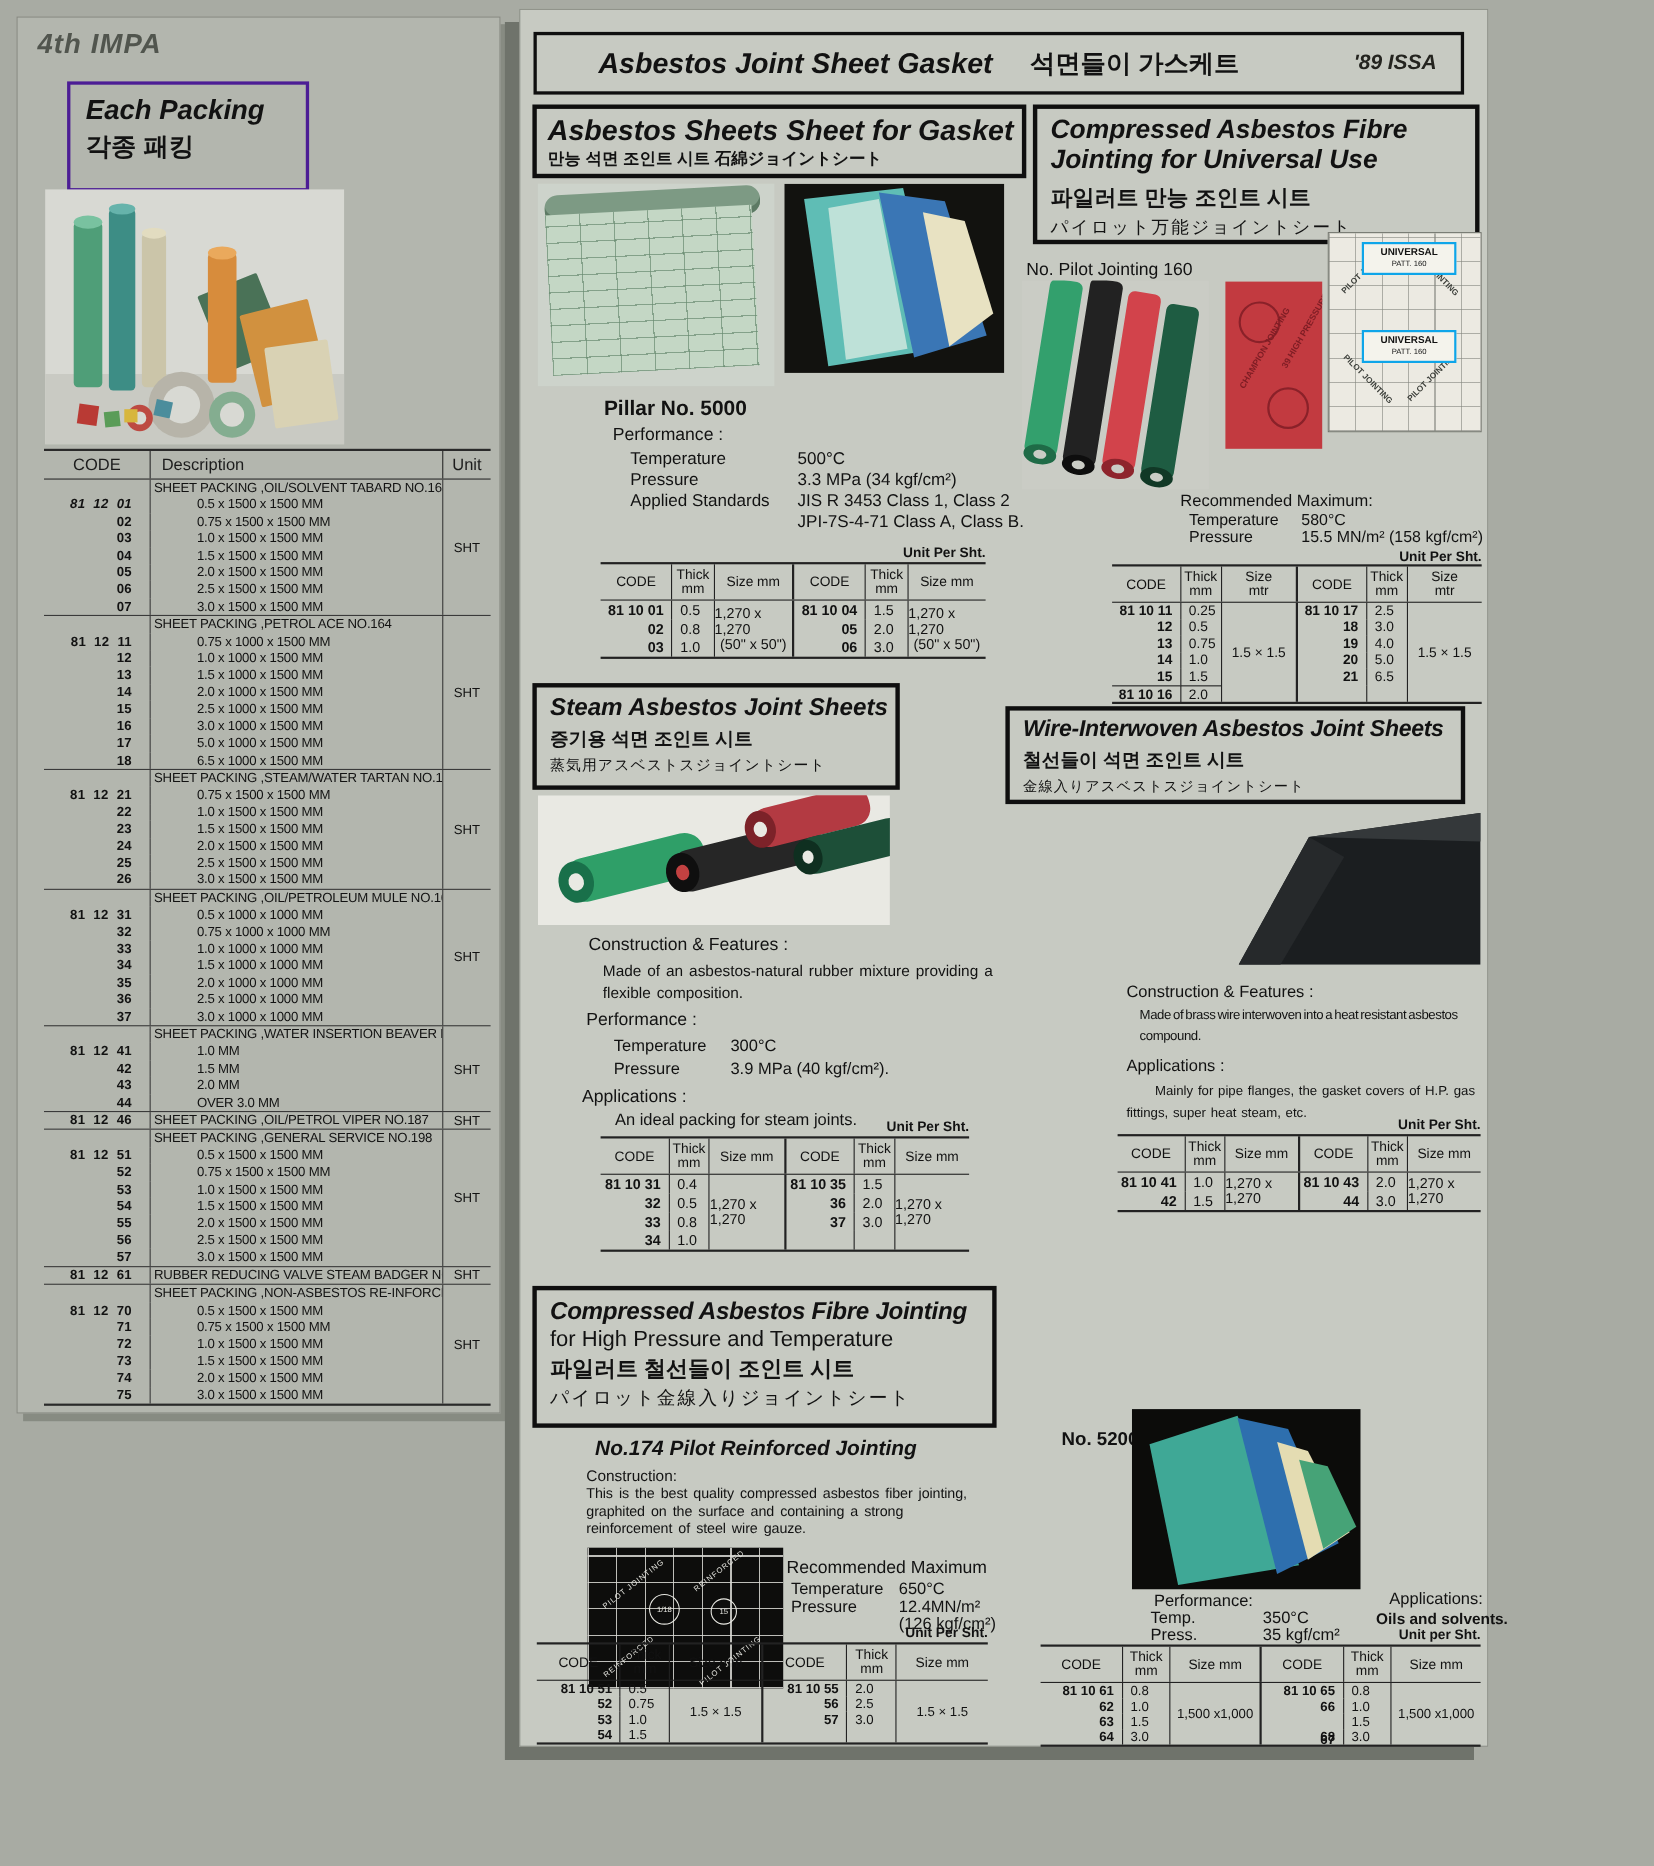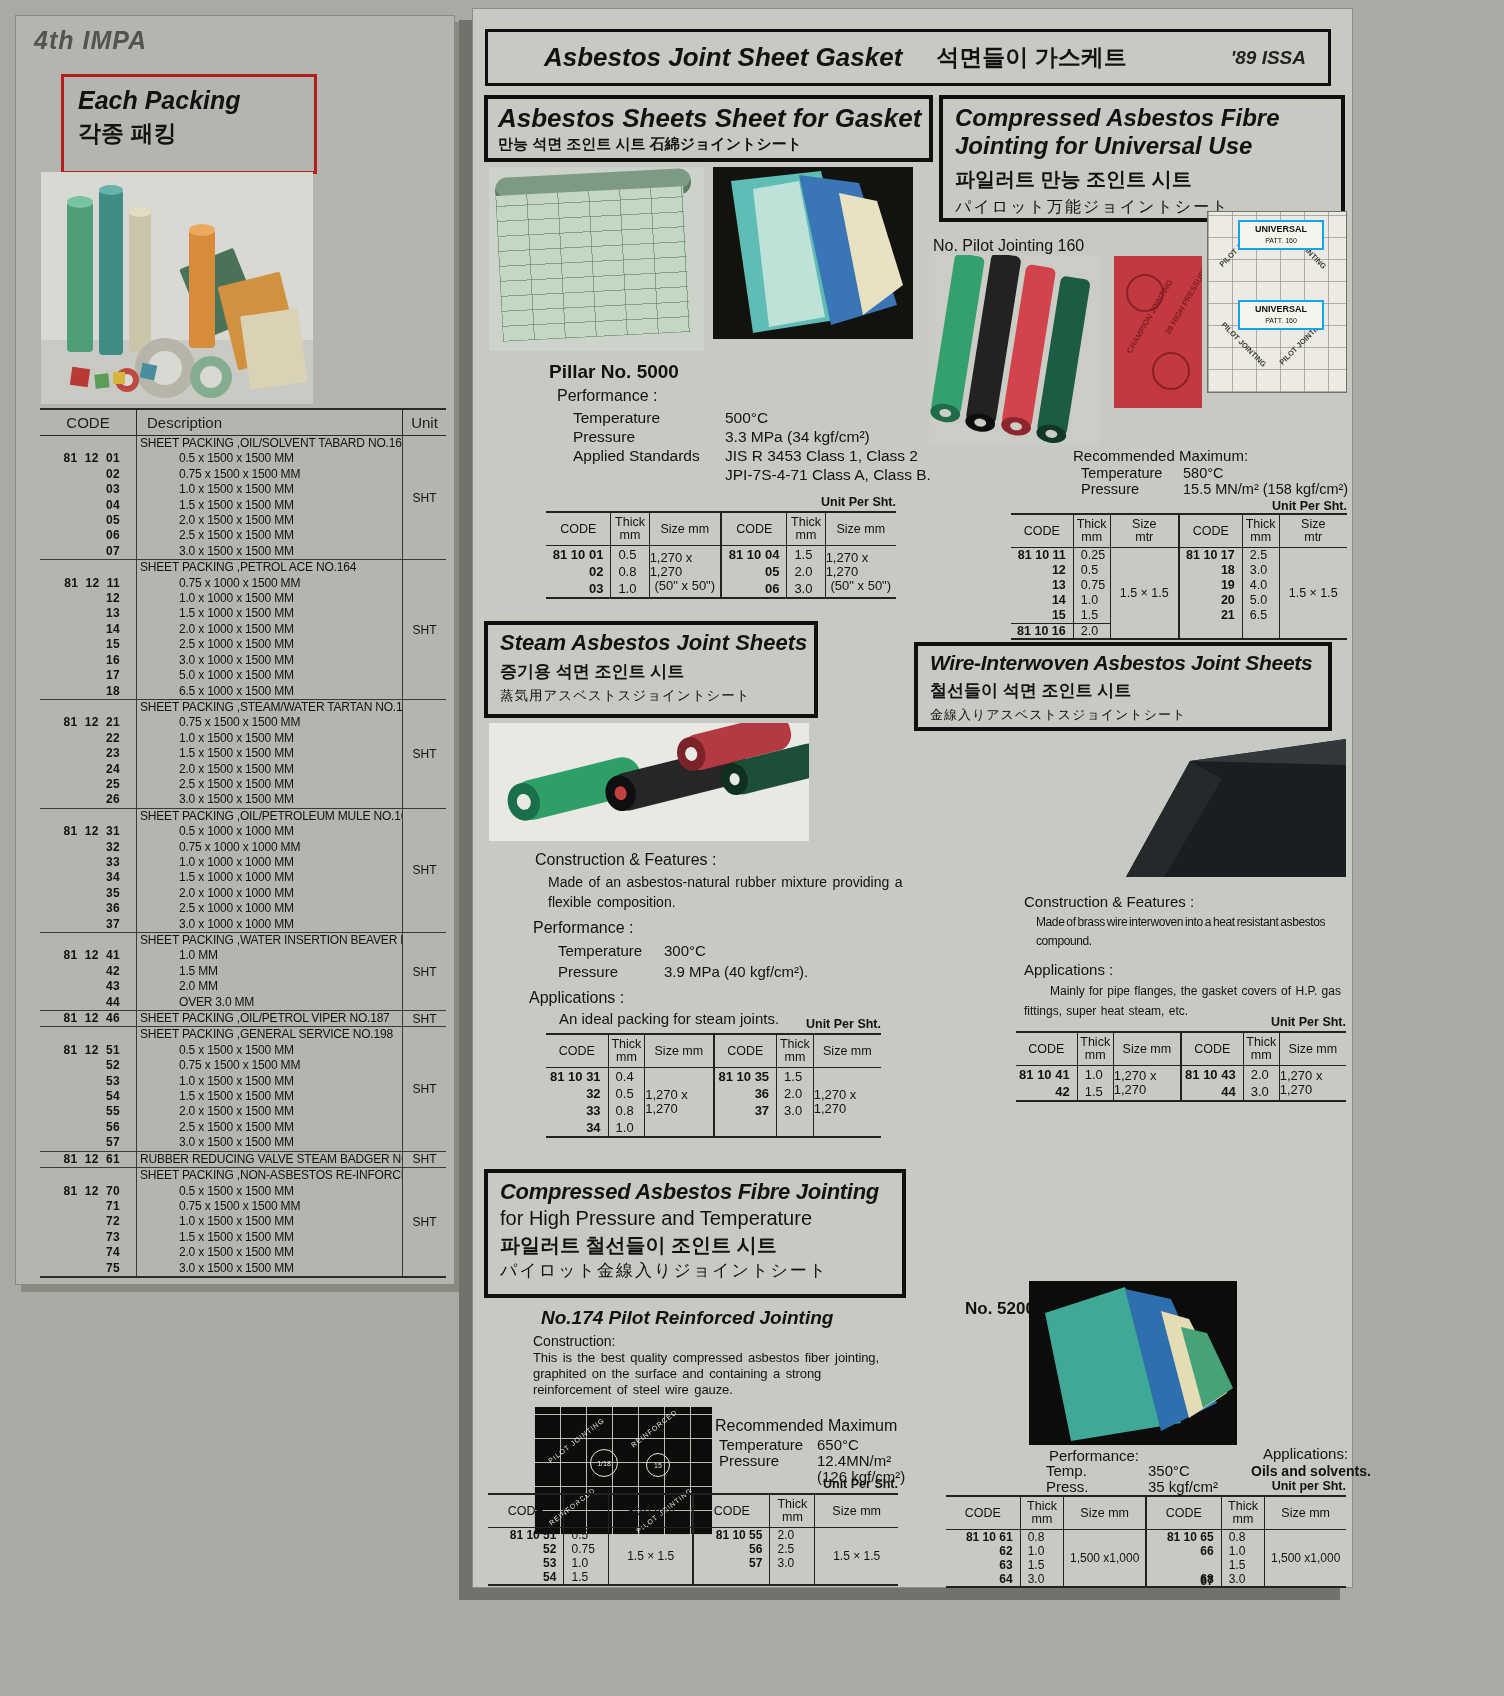--- a/index.html
+++ b/index.html
@@ -7,21 +7,21 @@
   .panel{position:absolute;box-sizing:border-box;}
   #left-panel{left:15px;top:15px;width:440px;height:1270px;background:#b3b6ae;border:1px solid #878a82;box-shadow:6px 7px 0 rgba(95,99,92,.45);}
   #right-panel{left:472px;top:8px;width:881px;height:1580px;background:#c7cac2;border:1px solid #8b8e86;box-shadow:-13px 12px 0 #6f736b;}
   .abs{position:absolute;box-sizing:border-box;}
   .bi{font-weight:bold;font-style:italic;}
   .b{font-weight:bold;}
   .tbox{position:absolute;border:4px solid #0f0f0f;box-sizing:border-box;}
 
   
   #edition{left:18px;top:10px;font-size:25px;color:#51554e;letter-spacing:1px;}
-  #packing-box{left:45px;top:58px;width:256px;border:3px solid #b91c1c;padding:7px 14px 21px;}
+  #packing-box{left:45px;top:58px;width:220px;border:3px solid #4c1d95;padding:7px 14px 21px;}
   #packing-box .l1{font-size:25px;font-weight:bold;font-style:italic;line-height:33px;}
   #packing-box .l2{font-size:23px;font-weight:bold;line-height:33px;}
   #photo-packing{left:25px;top:156px;width:272px;height:232px;}
   #left-table{left:24px;top:392px;width:406px;border-top:2px solid #2a2a2a;border-bottom:2px solid #2a2a2a;font-size:12px;}
   .lt-head{display:grid;grid-template-columns:96px 1fr 44px;border-bottom:1px solid #2a2a2a;height:25px;align-items:center;font-size:15px;color:#1c1c1c;}
   .lt-head .h1{text-align:center;}
   .lt-head .h2{padding-left:10px;border-left:1px solid #2a2a2a;height:100%;display:flex;align-items:center;}
   .lt-head .h3{border-left:1px solid #2a2a2a;height:100%;display:flex;align-items:center;justify-content:center;}
   .lt-group{display:grid;grid-template-columns:96px 1fr 44px;}
   .lt-group + .lt-group{border-top:1px solid #3a3a3a;}
@@ -192,21 +192,21 @@
 
     <div class="abs" id="left-table">
         <div class="lt-head">
           <div class="h1">CODE</div>
           <div class="h2">Description</div>
           <div class="h3">Unit</div>
         </div>
         <div class="lt-group">
           <div class="lt-code" style="grid-row: 1;"></div>
           <div class="lt-desc" style="grid-row: 1;">SHEET PACKING ,OIL/SOLVENT  TABARD NO.163</div>
-          <div class="lt-code" style="grid-row: 2;">81  12  01</div>
+          <div class="lt-code" style="grid-row: 2; font-style: italic;">81  12  01</div>
           <div class="lt-desc lt-size" style="grid-row: 2;">0.5  x 1500 x 1500 MM</div>
           <div class="lt-code" style="grid-row: 3;">02</div>
           <div class="lt-desc lt-size" style="grid-row: 3;">0.75  x 1500 x 1500 MM</div>
           <div class="lt-code" style="grid-row: 4;">03</div>
           <div class="lt-desc lt-size" style="grid-row: 4;">1.0  x 1500 x 1500 MM</div>
           <div class="lt-code" style="grid-row: 5;">04</div>
           <div class="lt-desc lt-size" style="grid-row: 5;">1.5  x 1500 x 1500 MM</div>
           <div class="lt-code" style="grid-row: 6;">05</div>
           <div class="lt-desc lt-size" style="grid-row: 6;">2.0  x 1500 x 1500 MM</div>
           <div class="lt-code" style="grid-row: 7;">06</div>

